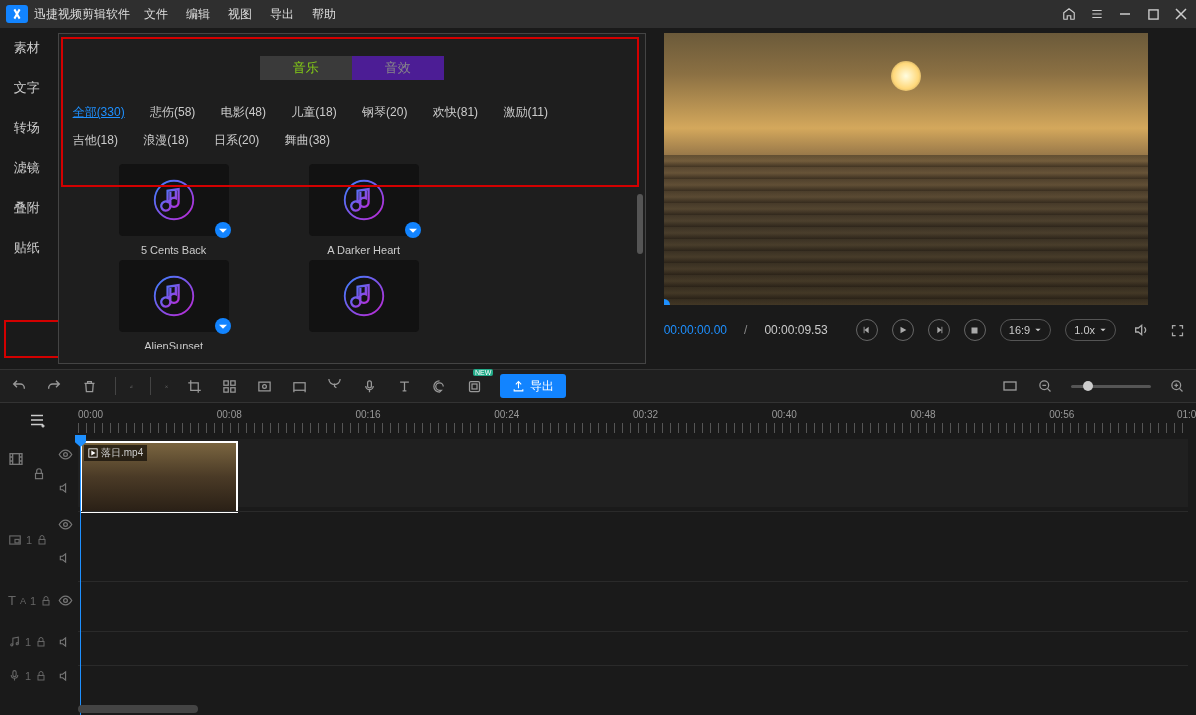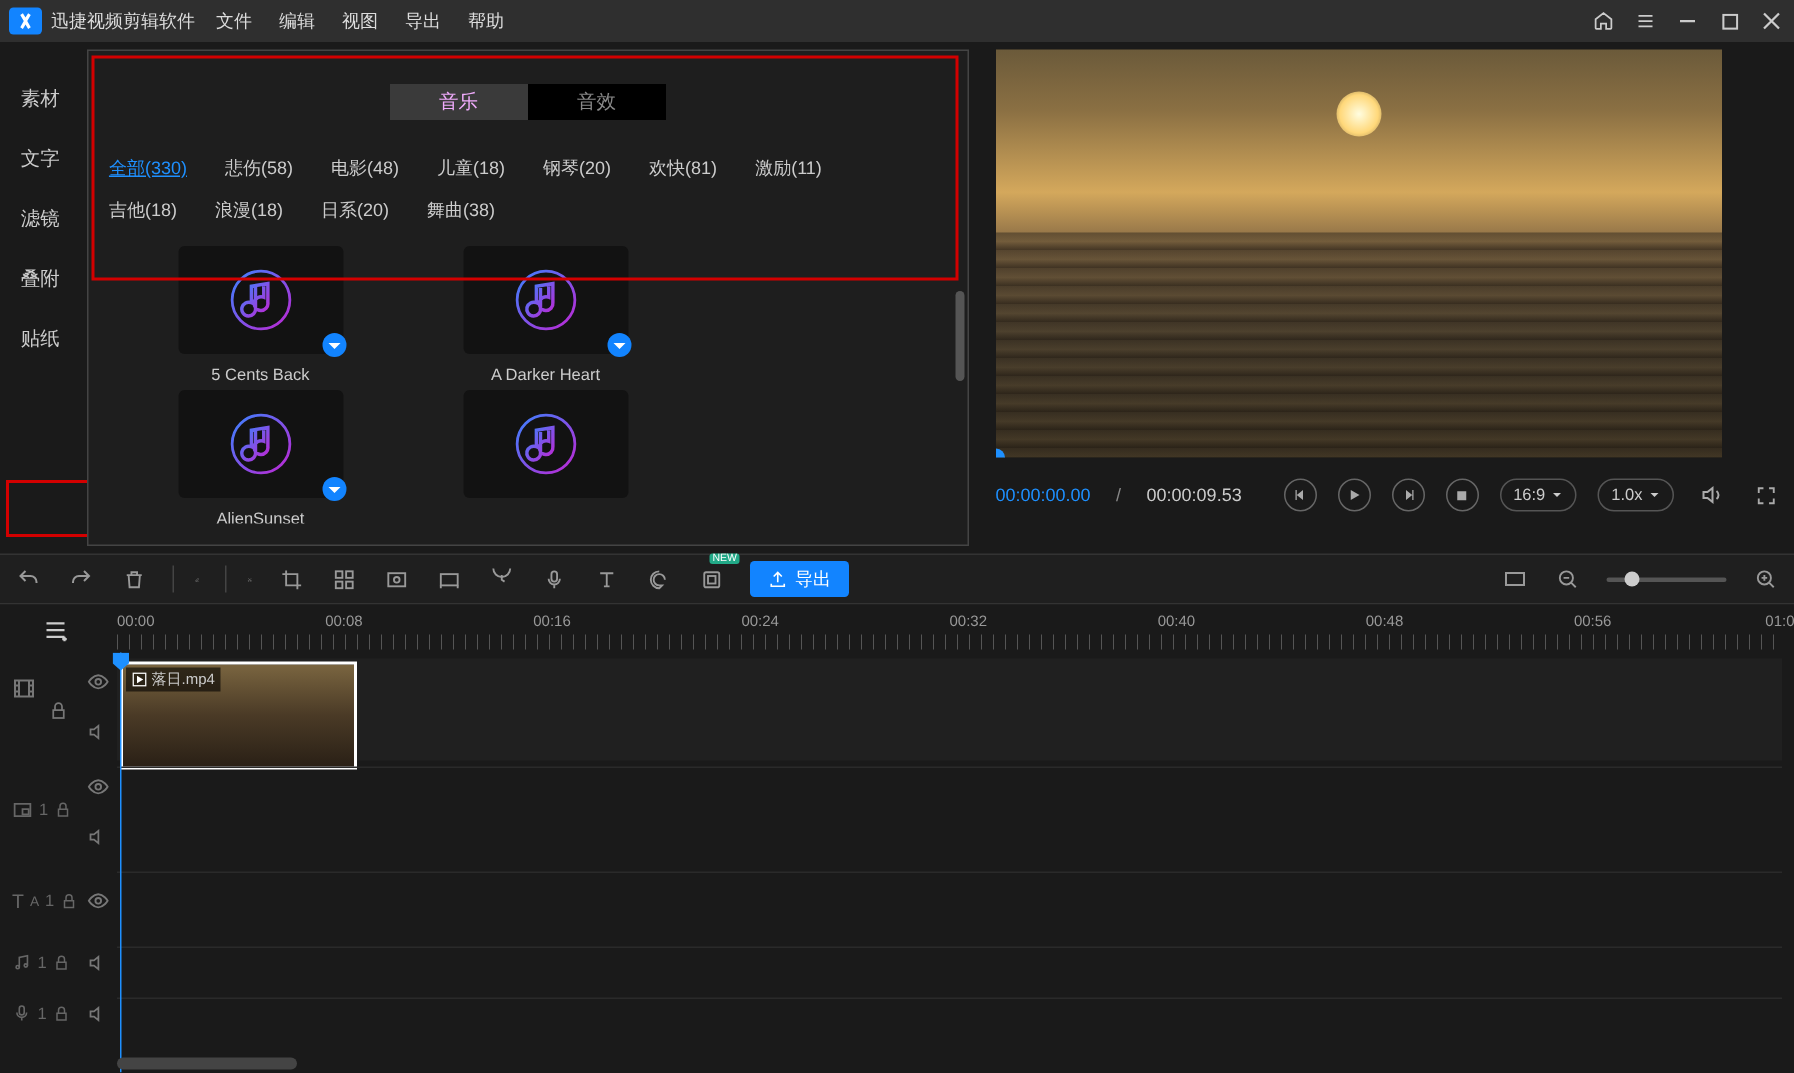--- a/index.html
+++ b/index.html
@@ -5,29 +5,29 @@
 *{margin:0;padding:0;box-sizing:border-box;font-family:"Microsoft YaHei",sans-serif;user-select:none}
 body{background:#1a1a1a;width:1196px;height:715px;overflow:hidden;color:#ccc;font-size:12px}
 .titlebar{height:28px;background:#2f2f2f;display:flex;align-items:center;padding:0 6px}
 .logo{width:22px;height:18px;background:#1284ff;border-radius:3px;display:flex;align-items:center;justify-content:center;margin-right:6px}
 .logo svg{width:14px;height:14px}
 .app-title{font-size:12px;color:#ddd;margin-right:14px}
 .menu-item{font-size:12px;color:#ddd;margin-right:18px;cursor:pointer}
 .title-spacer{flex:1}
 .win-btn{width:18px;height:18px;display:flex;align-items:center;justify-content:center;margin-left:10px;cursor:pointer;color:#ccc}
 .main{display:flex;height:341px}
-.sidebar{width:88px;display:flex;flex-direction:column;padding-top:18px}
+.sidebar{width:88px;display:flex;flex-direction:column;}
 .side-item{height:40px;display:flex;align-items:center;justify-content:center;font-size:13px;color:#ccc;cursor:pointer}
 .side-item.active{color:#1e90ff}
 .side-highlight{position:absolute;left:4px;top:320px;width:85px;height:38px;border:2px solid #d30000}
 .media-panel{flex:0 0 588px;border:1px solid #444;margin:5px 0 5px 4px;position:relative;background:#1e1e1e}
 .red-box{position:absolute;left:2px;top:3px;right:6px;height:150px;border:2px solid #d30000;pointer-events:none;z-index:5}
 .tabs{display:flex;justify-content:center;margin-top:22px}
-.tab{width:92px;height:24px;display:flex;align-items:center;justify-content:center;font-size:13px;cursor:pointer;background:#000000}
-.tab.active{background:#3a3a3a;color:#f0abfc}
+.tab{width:92px;height:24px;display:flex;align-items:center;justify-content:center;font-size:13px;cursor:pointer;background:#4c1d95}
+.tab.active{background:#3a3a3a;color:#84cc16}
 .tab.inactive{color:#888}
 .categories{padding:18px 10px 0 14px;line-height:28px}
 .cat{display:inline-block;margin-right:22px;font-size:12px;color:#ccc;cursor:pointer}
 .cat.active{color:#1e90ff;text-decoration:underline}
 .grid{display:flex;flex-wrap:wrap;padding:10px 4px 0 20px;gap:0;overflow:hidden;height:195px}
 .card{width:190px;text-align:center;margin-bottom:4px}
 .thumb{width:110px;height:72px;margin:0 auto;background:#121212;border-radius:4px;display:flex;align-items:center;justify-content:center;position:relative}
 .thumb svg{width:44px;height:44px}
 .dl-badge{position:absolute;right:-2px;bottom:-2px;width:16px;height:16px;border-radius:50%;background:#1284ff;display:flex;align-items:center;justify-content:center}
 .card-title{margin-top:8px;font-size:11px;color:#ccc}
@@ -115,20 +115,21 @@
       <svg width="12" height="12" viewBox="0 0 12 12" stroke="currentColor" stroke-width="1.5">
         <path d="M1 1l10 10M11 1L1 11"></path>
       </svg>
     </div>
 </div>
 
 <div class="main">
   <div class="sidebar">
     <div class="side-item">素材</div>
     <div class="side-item">文字</div>
+    <div class="side-item">转场</div>
     <div class="side-item">滤镜</div>
     <div class="side-item">叠附</div>
     <div class="side-item">贴纸</div>
   </div>
   <div class="side-highlight"></div>
 
   <div class="media-panel">
     <div class="red-box"></div>
     <div class="tabs">
       <div class="tab active">音乐</div>

